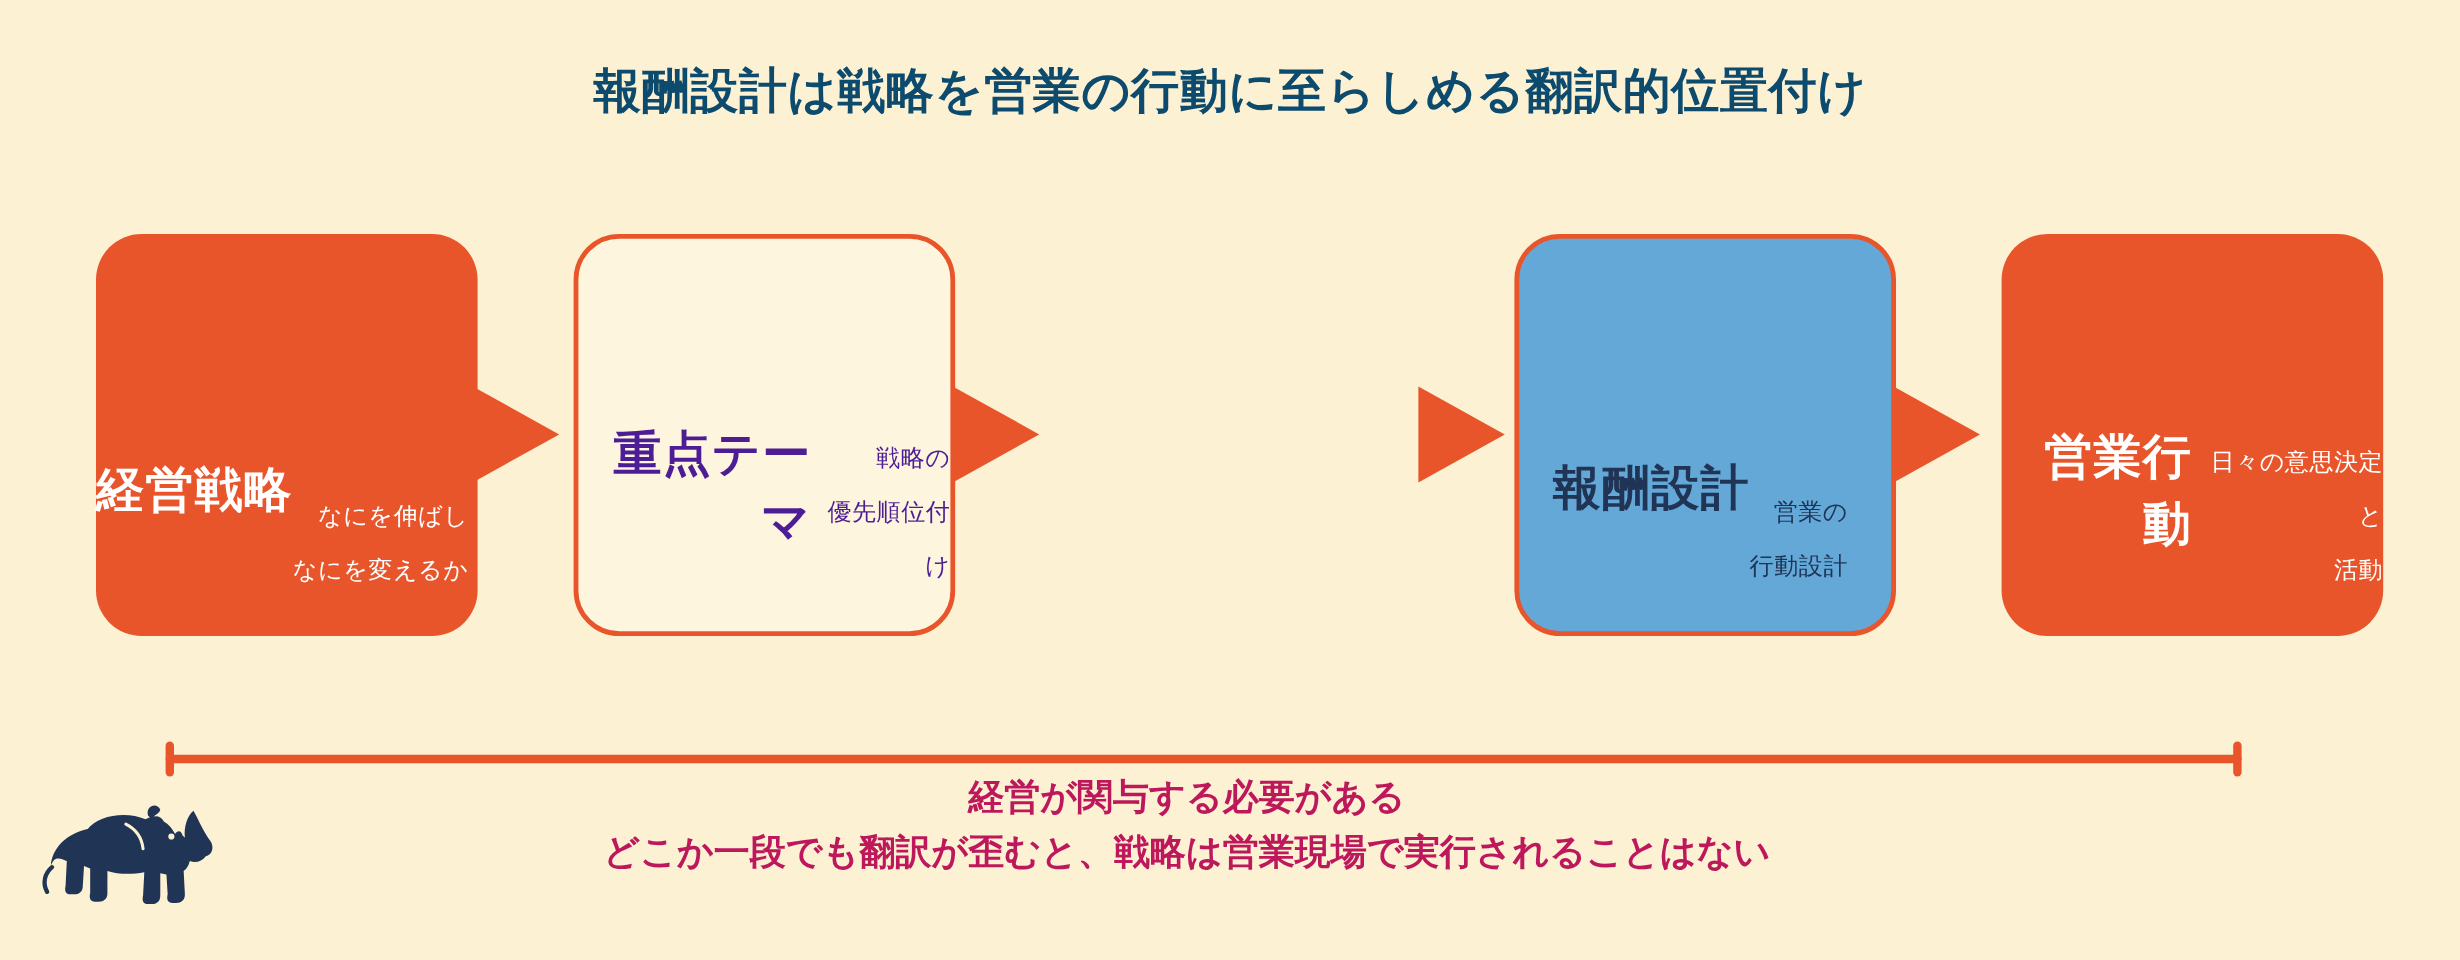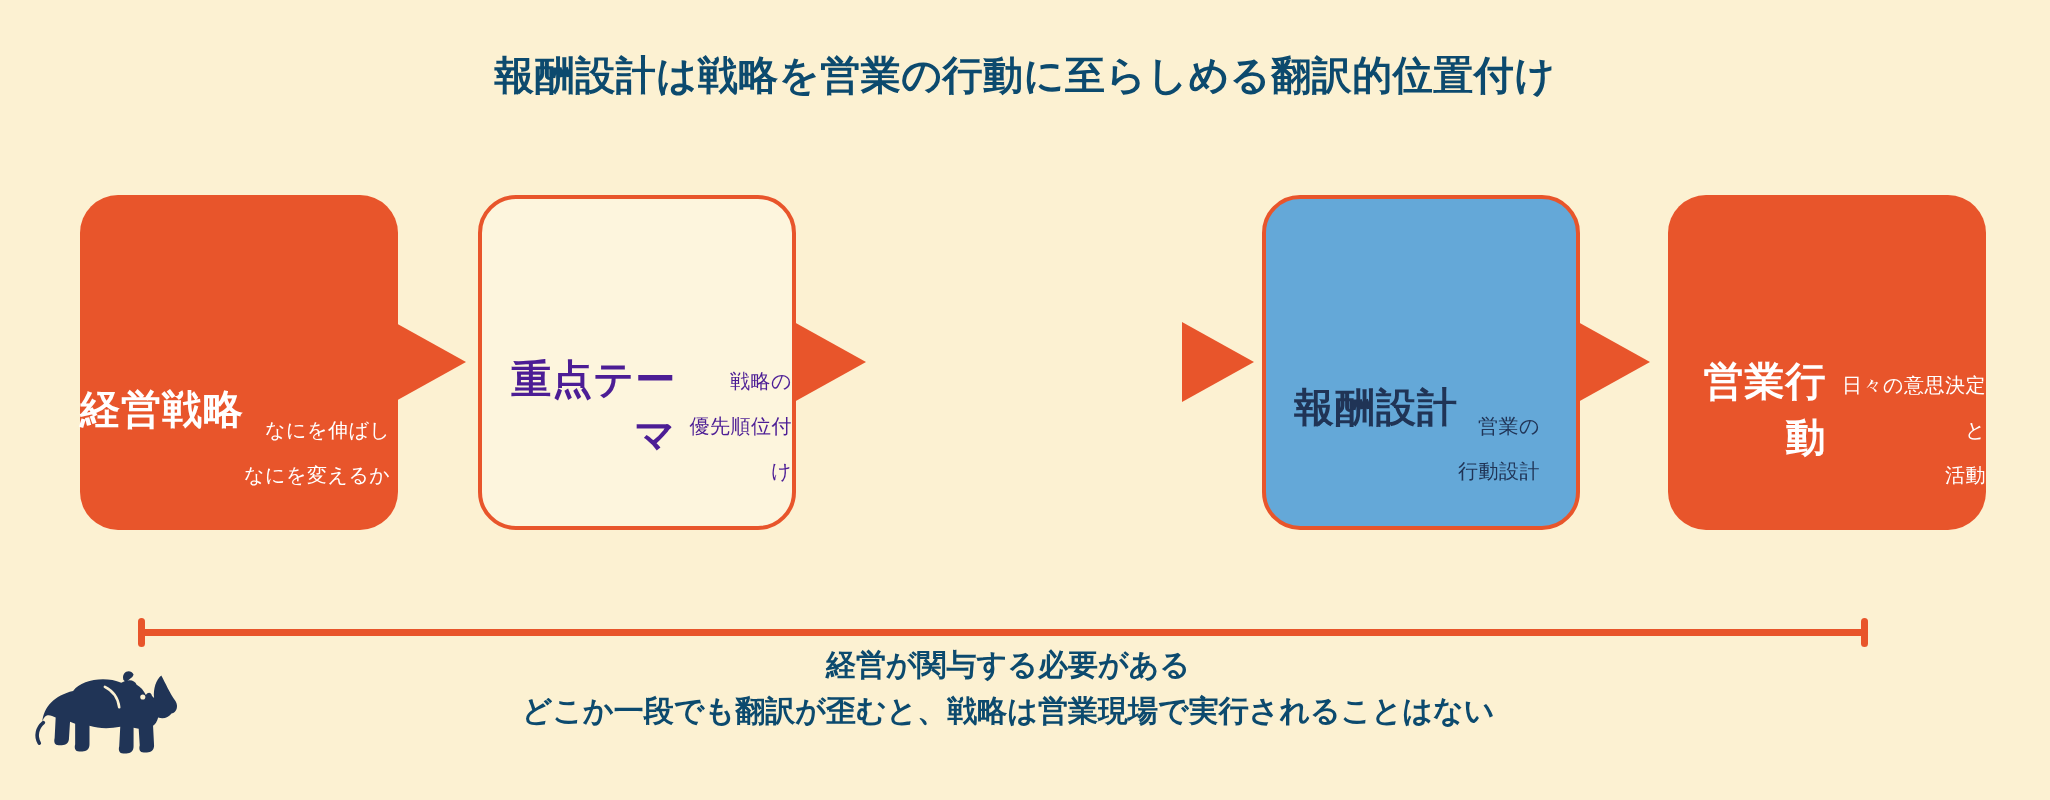--- a/index.html
+++ b/index.html
@@ -77,24 +77,24 @@
     position:absolute;
     top:-11px;
     width:7px; height:29px;
     background:#E8552B;
     border-radius:4px;
   }
   .bracket::before{left:0}
   .bracket::after{right:0}
   .footnote{
     position:absolute;
-    left:143px; top:642px;
+    left:124px; top:642px;
     width:1730px;
     text-align:center;
-    color:#0c4a6e;
+    color:#be185d;
     font-size:30px;
     line-height:46px;
     font-weight:600;
   }
   .rhino{
     position:absolute;
     left:28px; top:664px;
     width:164px; height:103px;
   }
 </style>

